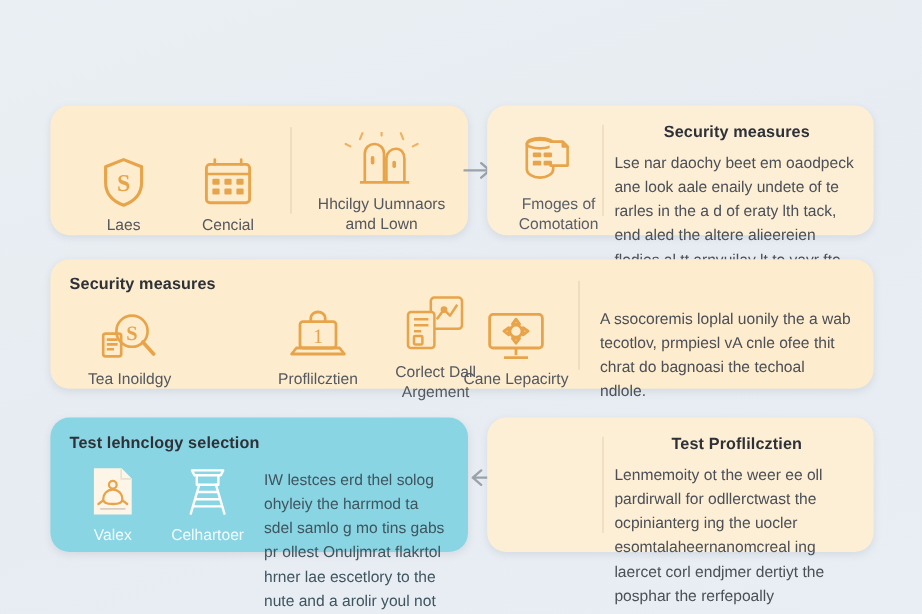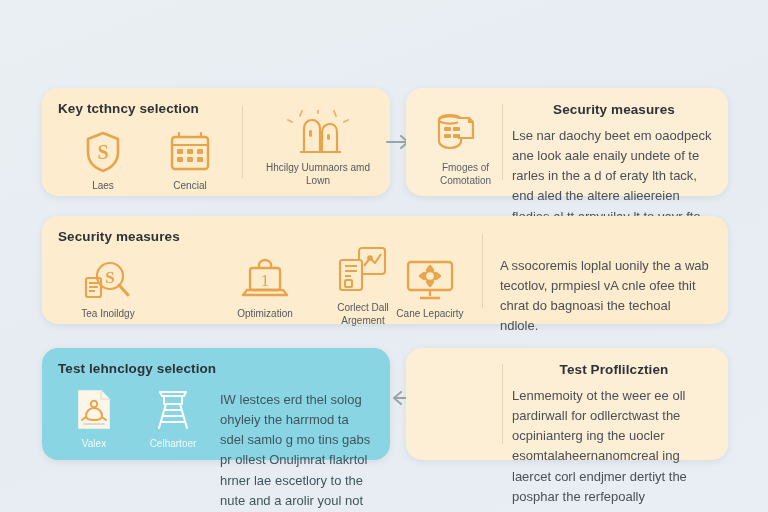--- a/index.html
+++ b/index.html
@@ -56,21 +56,21 @@
   }
   .icon-art {
     height: 46px;
     display: flex;
     align-items: flex-end;
     justify-content: center;
     filter: blur(0.35px);
   }
   .icon-label {
     margin-top: 5px;
-    font-size: 10px;
+    font-size: 13px;
     line-height: 1.32;
     color: #54585f;
     filter: blur(0.5px);
   }
   .icon-label.on-blue { color: #f2fbfd; }
   .icon-label.sub     { color: #5a5e66; margin-left: 23px; }
 
   
   .divider {
     position: absolute;
@@ -83,21 +83,20 @@
     position: absolute;
     filter: blur(0.3px);
   }
 </style>
 </head>
 <body>
 
 <div class="canvas">
 
   <div class="card cream" style="left:42px; top:88px; width:348px; height:108px;">
-    <div class="card-title" style="position:absolute; left:16px; top:13px;">Key tcthncy selection</div>
 
     <div class="divider" style="left:200px; top:18px; height:72px;"></div>
 
     <div class="icon-cell" style="left:13px; top:40px;">
       <div class="icon-art">
         <svg width="40" height="44" viewBox="0 0 40 44">
           <path d="M20 3 L35 9 V22 C35 32 28 38 20 41 C12 38 5 32 5 22 V9 Z" fill="none" stroke="#e8a44a" stroke-width="2.6" stroke-linejoin="round"></path>
           <text x="20" y="29" font-family="Liberation Serif, serif" font-size="20" font-weight="bold" fill="#e8a44a" text-anchor="middle">S</text>
         </svg>
       </div>
@@ -201,21 +200,21 @@
       <div class="icon-art">
         <svg width="52" height="44" viewBox="0 0 52 44">
           <g fill="none" stroke="#e8a44a" stroke-width="2.3" stroke-linejoin="round">
             <rect x="11" y="10" width="30" height="22" rx="2.5"></rect>
             <path d="M4 37 H48 L44 32 H8 Z"></path>
             <path d="M20 10 V7 C20 4 23 2 26 2 C29 2 32 4 32 7 V10"></path>
           </g>
           <text x="26" y="28" font-family="Liberation Serif, serif" font-size="17" fill="#e8a44a" text-anchor="middle">1</text>
         </svg>
       </div>
-      <div class="icon-label">Optimization</div>
+      <div class="icon-label">Proflilcztien</div>
     </div>
 
     <div class="icon-cell" style="left:340px; top:40px;">
       <div class="icon-art">
         <svg width="54" height="44" viewBox="0 0 54 44">
           <g fill="none" stroke="#e8a44a" stroke-width="2.3" stroke-linejoin="round">
             <rect x="5" y="4" width="44" height="28" rx="3"></rect>
             <path d="M27 32 V38 M17 40 H37"></path>
             <circle cx="27" cy="18" r="5"></circle>
             <path d="M27 8 L30 12 H24 Z M27 28 L24 24 H30 Z

